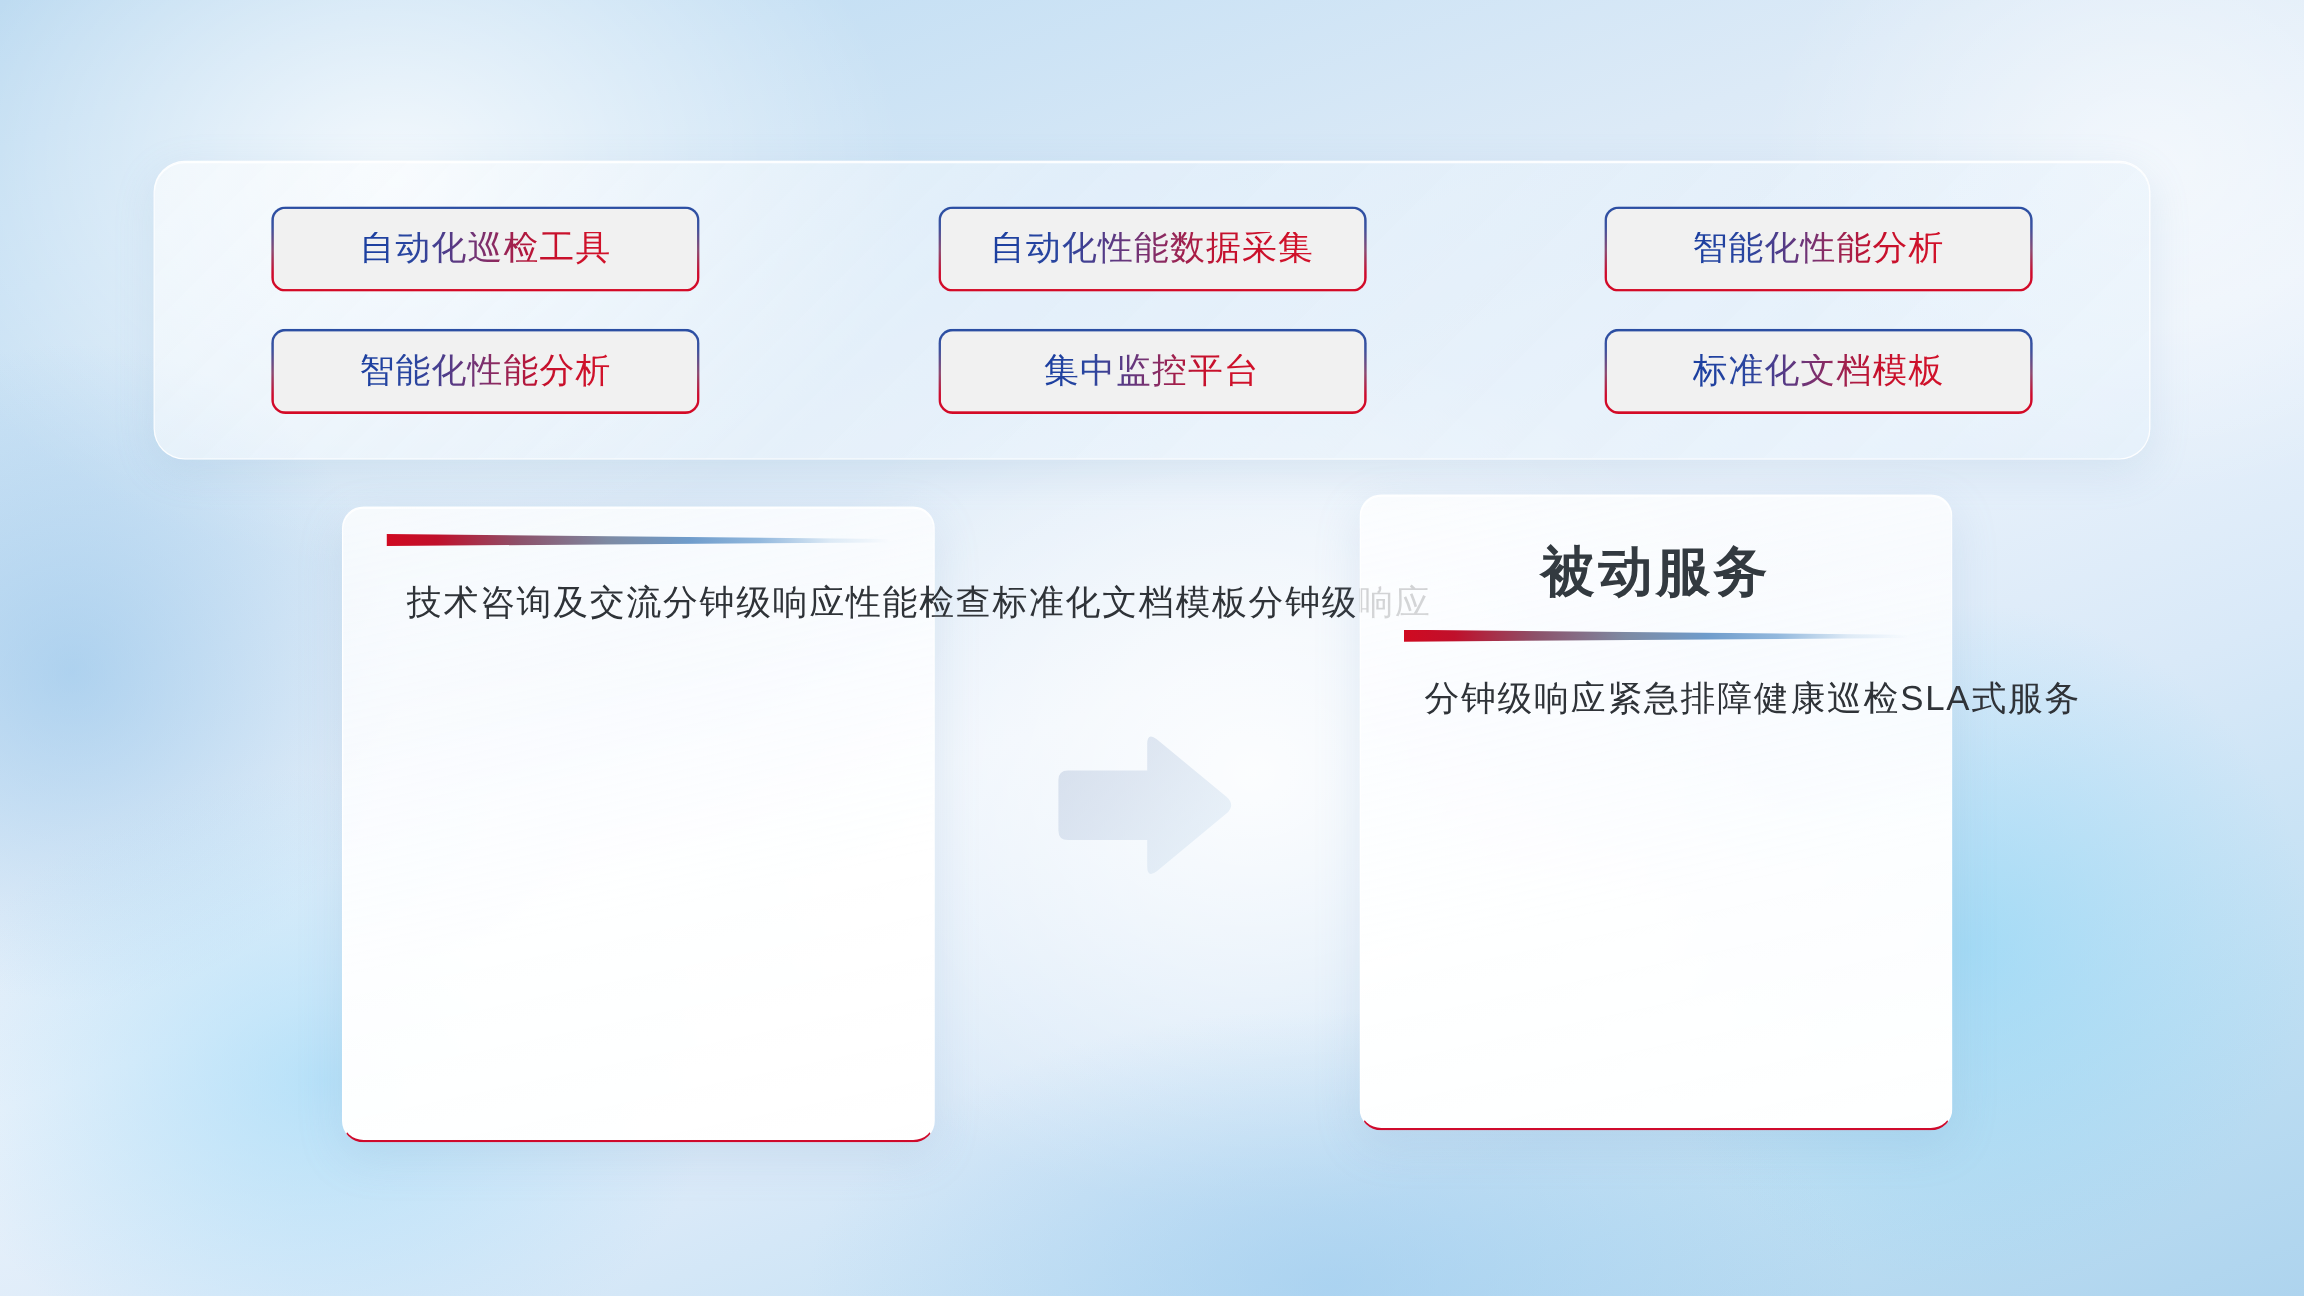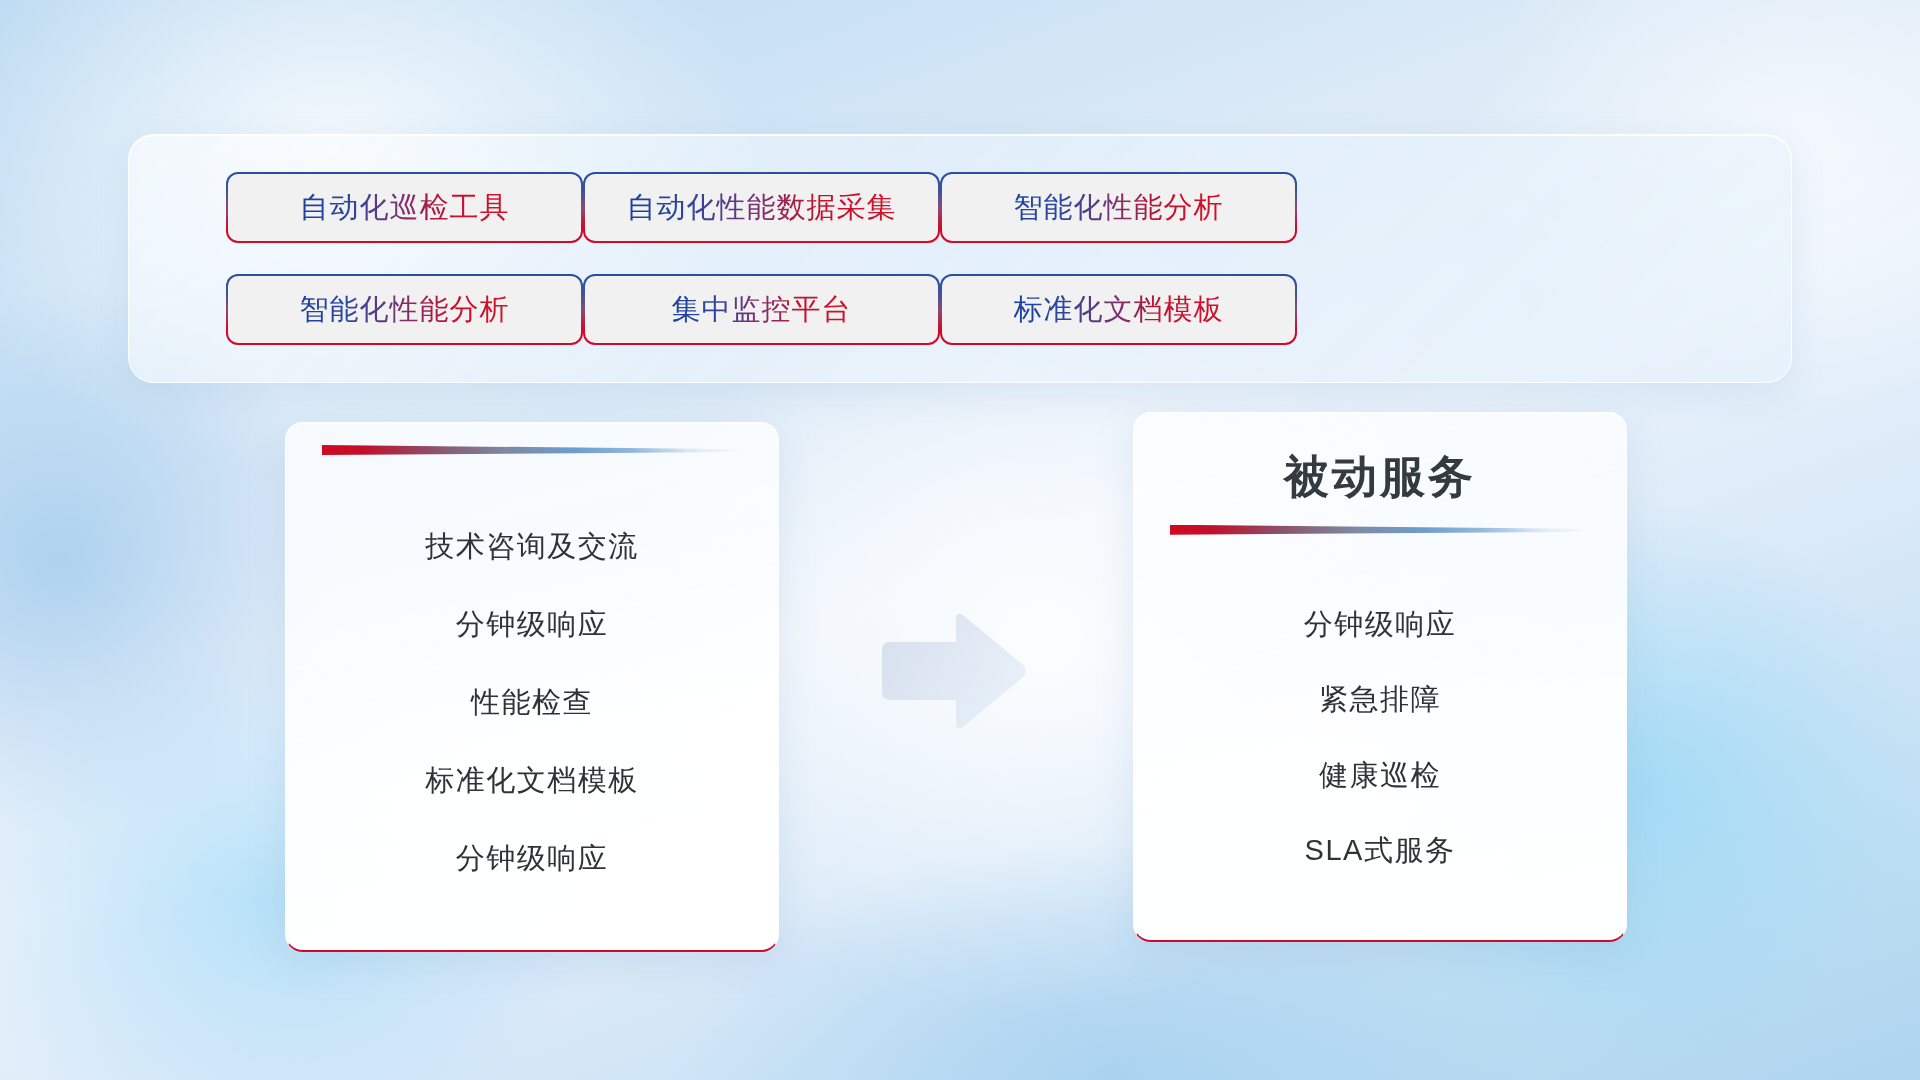--- a/index.html
+++ b/index.html
@@ -79,20 +79,21 @@
     border: 1px solid rgba(255,255,255,0.88);
     box-shadow: 0 10px 34px rgba(120,160,200,0.16), inset 0 1px 0 rgba(255,255,255,0.9);
     box-sizing: border-box;
     display: flex;
     flex-direction: column;
     justify-content: center;
     padding: 0 0;
   }
   .pill-row {
     display: flex;
+    justify-content: space-between;
     padding: 0 97px;
     box-sizing: border-box;
   }
   .pill-row + .pill-row { margin-top: 31px; }
 
   .pill {
     width: 357px;
     height: 71px;
     border-radius: 12px;
     position: relative;
@@ -164,21 +165,21 @@
         rgba(200,222,240,0.0) 100%);
     clip-path: polygon(0% 0%, 100% 42%, 100% 70%, 0% 100%);
   }
 
   .card-list {
     margin: 17px;
     padding: 0;
     list-style: none;
     flex: 1;
     display: flex;
-    flex-direction: column;
+    flex-direction: row;
     justify-content: space-evenly;
     padding-bottom: 14px;
     padding-top: 14px;
   }
   .card-list li {
     text-align: center;
     font-size: 29px;
     color: #2f3338;
     letter-spacing: 1.5px;
     line-height: 1.2;

